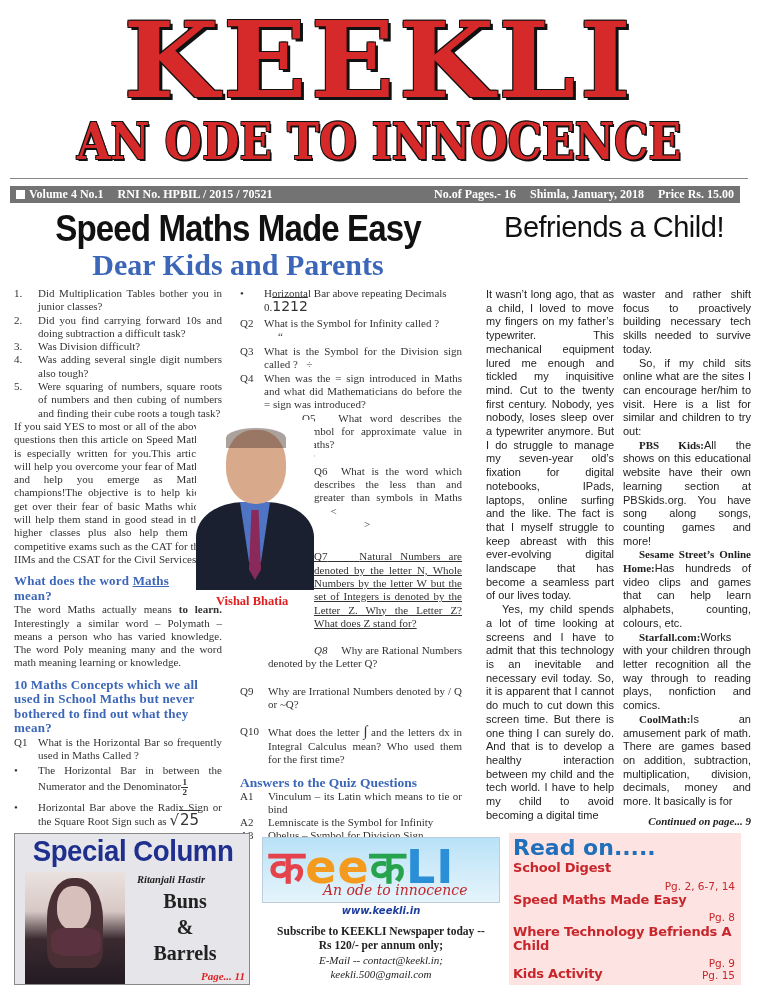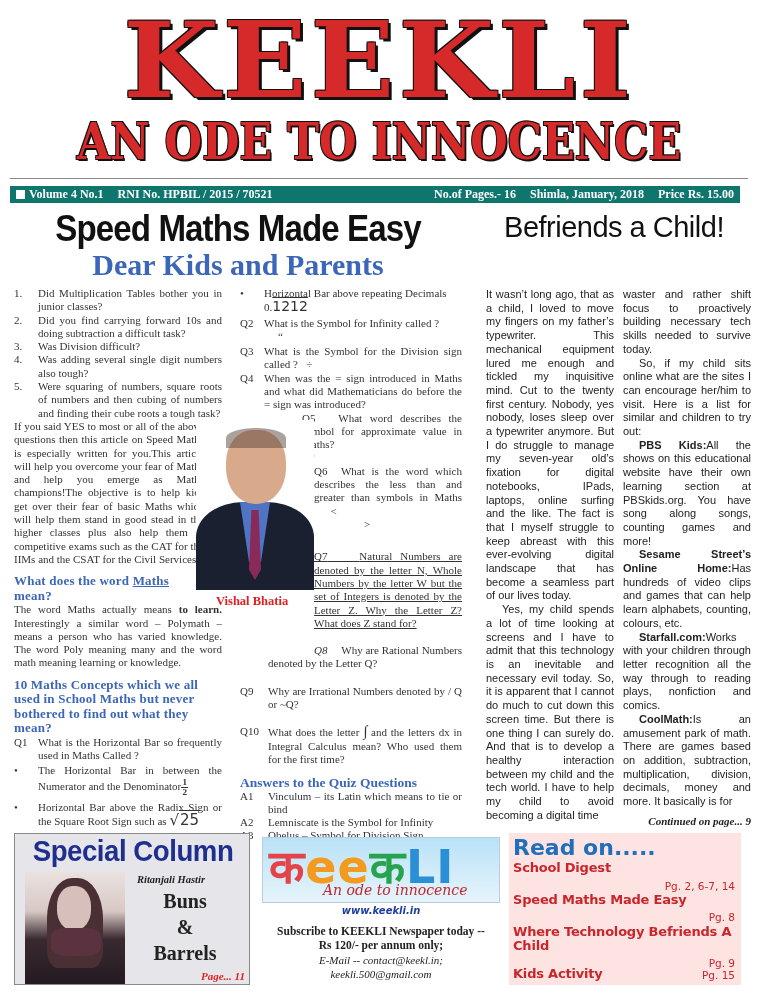--- a/index.html
+++ b/index.html
@@ -19,21 +19,21 @@
     position: absolute; left: 0; top: 112px; width: 758px; text-align: center;
     font-family: "DejaVu Serif", serif; font-weight: bold; font-size: 50px; line-height: 60px;
     color: #d62a2a; letter-spacing: 0px;
     text-shadow: 2px 2px 0 #111, -1px -1px 0 #111, 1px -1px 0 #111, -1px 1px 0 #111;
     transform: scaleX(0.86);
   }
   .mast-rule { position: absolute; left: 10px; top: 178px; width: 738px; height: 1px; background: #888; }
 
   
   .infobar {
-    position: absolute; left: 10px; top: 186px; width: 730px; height: 17px; background: #0f766e;
+    position: absolute; left: 10px; top: 186px; width: 730px; height: 17px; background: #737373;
     color: #fff; font-family: "Liberation Serif", serif; font-weight: bold; font-size: 12px; line-height: 17px;
     display: flex; justify-content: space-between; padding: 0 6px;
   }
   .infobar .sq { display: inline-block; width: 9px; height: 9px; background: #fff; margin-right: 4px; vertical-align: -1px; }
   .infobar span.gap { margin-left: 14px; }
 
   
   .h-speed {
     position: absolute; left: 18px; top: 209px; width: 440px; text-align: center;
     font-family: "Liberation Sans", sans-serif; font-weight: bold; font-size: 36px; line-height: 40px; color: #111;
@@ -66,21 +66,21 @@
   .h-blue u { text-decoration: underline; }
   .math { font-size: 15px; }
   .frac { display: inline-flex; flex-direction: column; align-items: center; font-size: 9px; line-height: 9px; vertical-align: middle; font-weight: bold; }
   .frac .bar { width: 7px; height: 1px; background: #333; }
   .overline { text-decoration: overline; font-family: "DejaVu Sans", sans-serif; font-size: 14px; }
   .sqrt { font-family: "DejaVu Sans", sans-serif; font-size: 15px; }
   .sqrt .rad { border-top: 1px solid #333; padding: 0 1px; }
   .cont { font-weight: bold; font-style: italic; text-align: right; margin-top: 10px; font-size: 11px; }
   .blue-sub { color: #3c66b8; font-weight: bold; font-size: 13.5px; margin-top: 10px; }
 
-  .b { font-weight: bold; }
+  .b { font-weight: bold; font-family: Liberation Serif, serif; }
   .indent { text-indent: 16px; }
 
   
   .photo-vishal {
     position: absolute; left: 196px; top: 420px; width: 118px; height: 170px; background: #fff;
   }
   .photo-vishal .head { position: absolute; left: 30px; top: 10px; width: 60px; height: 74px; border-radius: 44% 44% 48% 48%; background: #d9a98c; }
   .photo-vishal .hair { position: absolute; left: 30px; top: 8px; width: 60px; height: 20px; border-radius: 50% 50% 0 0; background: #5a463c; opacity: 0.5; }
   .photo-vishal .suit { position: absolute; left: 0; top: 82px; width: 118px; height: 88px; background: #1b2030; border-radius: 40% 40% 0 0; }
   .photo-vishal .shirt { position: absolute; left: 44px; top: 82px; width: 30px; height: 60px; background: #4f74c4; clip-path: polygon(0 0,100% 0,70% 100%,30% 100%); }

